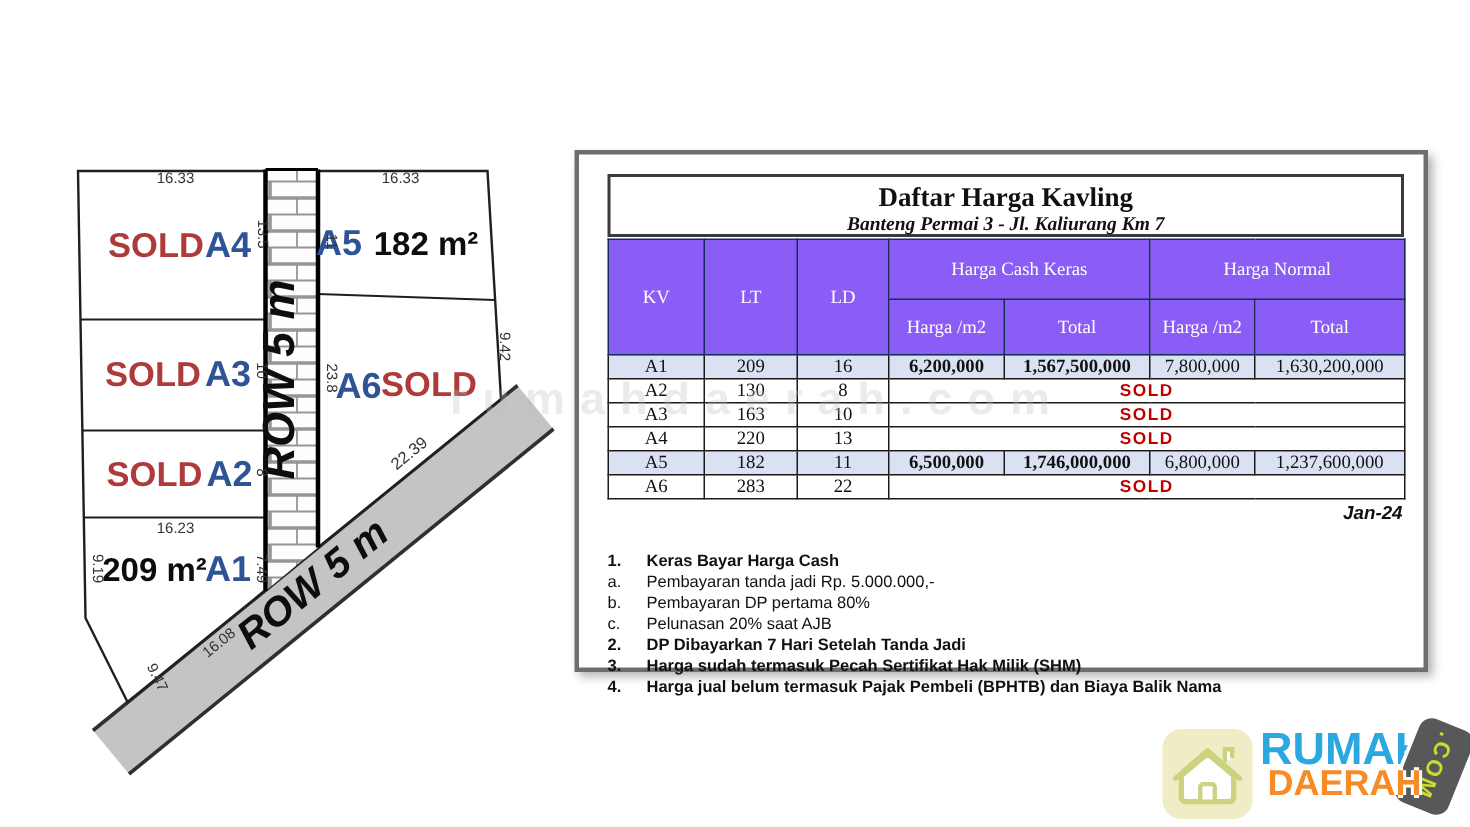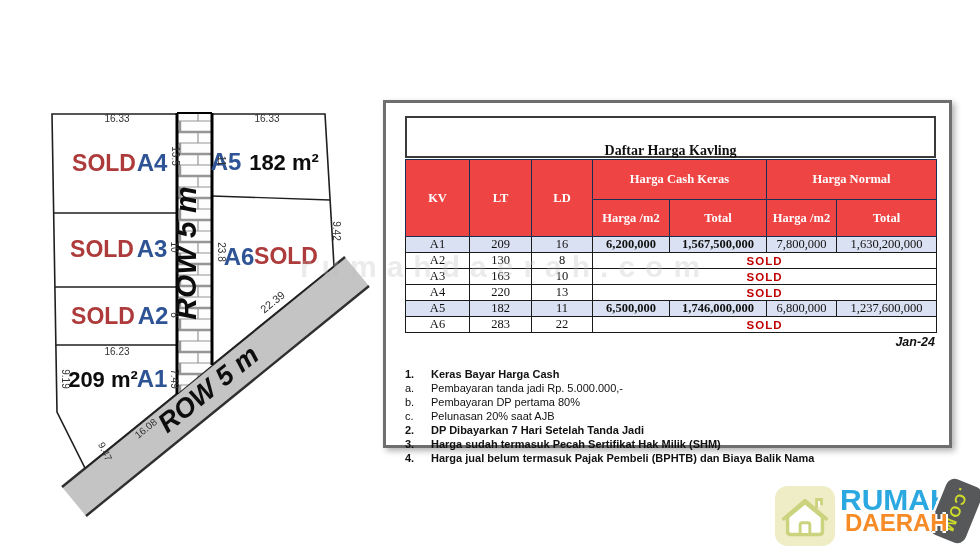--- a/index.html
+++ b/index.html
@@ -14,27 +14,27 @@
   .watermark { position:absolute; left:300px; top:250px; z-index:40; pointer-events:none;
                font-size:30px; font-weight:bold; letter-spacing:10px;
                color:rgba(190,190,190,0.30); white-space:nowrap; }
 
   
   .panel { position:absolute; left:383px; top:100px; width:569px; height:348px;
            background:#fff; border:3px solid #6e6e6e; z-index:10;
            box-shadow:3px 3px 6px rgba(0,0,0,0.30); }
   .sheet { position:absolute; left:19px; top:13px; width:531px; }
   .title-box { border:2px solid #3a3a3a; height:42px; text-align:center; padding-top:3px; }
-  .title-box .t1 { font-family:"Liberation Serif", serif; font-weight:bold; font-size:14px; line-height:20px; color:#111;margin-top:20px; }
+  .title-box .t1 { font-family:"Liberation Serif", serif; font-weight:bold; font-size:18px; line-height:20px; color:#111; }
   .title-box .t2 { font-family:"Liberation Serif", serif; font-weight:bold; font-style:italic; font-size:13px; color:#111; }
 
   table.price { border-collapse:collapse; table-layout:fixed; width:531px; margin-top:1px;
                 font-family:"Liberation Serif", serif; }
-  table.price th { background:#ef4444; color:#fff; border:1px solid #152f55;
-                   font-size:12.5px; font-weight:bold; }
+  table.price th { background:#8b5cf6; color:#fff; border:1px solid #152f55;
+                   font-size:12.5px; font-weight:normal; }
   table.price thead tr.r1 th { height:40px; }
   table.price thead tr.r2 th { height:37px; }
   table.price td { border:1px solid #1a1a1a; text-align:center; font-size:12.5px;
                    height:14px; padding:0; color:#111; background:#fff; }
   table.price tr.hl td { background:#d9e1f2; }
   table.price td.b { font-weight:bold; }
   table.price td.sold { color:#c00000; font-weight:bold; letter-spacing:1px;
                         font-family:"Liberation Sans", sans-serif; font-size:11.5px; }
   .date-line { text-align:right; font-family:Liberation Sans, sans-serif; font-weight:bold;
                font-style:italic; font-size:12.5px; color:#111; margin:2px 1px 19px 0; }
@@ -127,20 +127,21 @@
       <text x="102" y="453" transform="rotate(64 102 453)">9.47</text>
       <text x="148" y="431" transform="rotate(-39 148 431)">16.08</text>
       <text x="275" y="305" transform="rotate(-39 275 305)" font-size="11">22.39</text>
     </g>
   </svg>
 
   <div class="panel">
     <div class="sheet">
       <div class="title-box">
         <div class="t1">Daftar Harga Kavling</div>
+        <div class="t2">Banteng Permai 3 - Jl. Kaliurang Km 7</div>
       </div>
 
       <table class="price">
         <colgroup>
           <col style="width:64px">
             <col style="width:62px">
             <col style="width:61px">
           <col style="width:77px">
             <col style="width:97px">
             <col style="width:70px">

